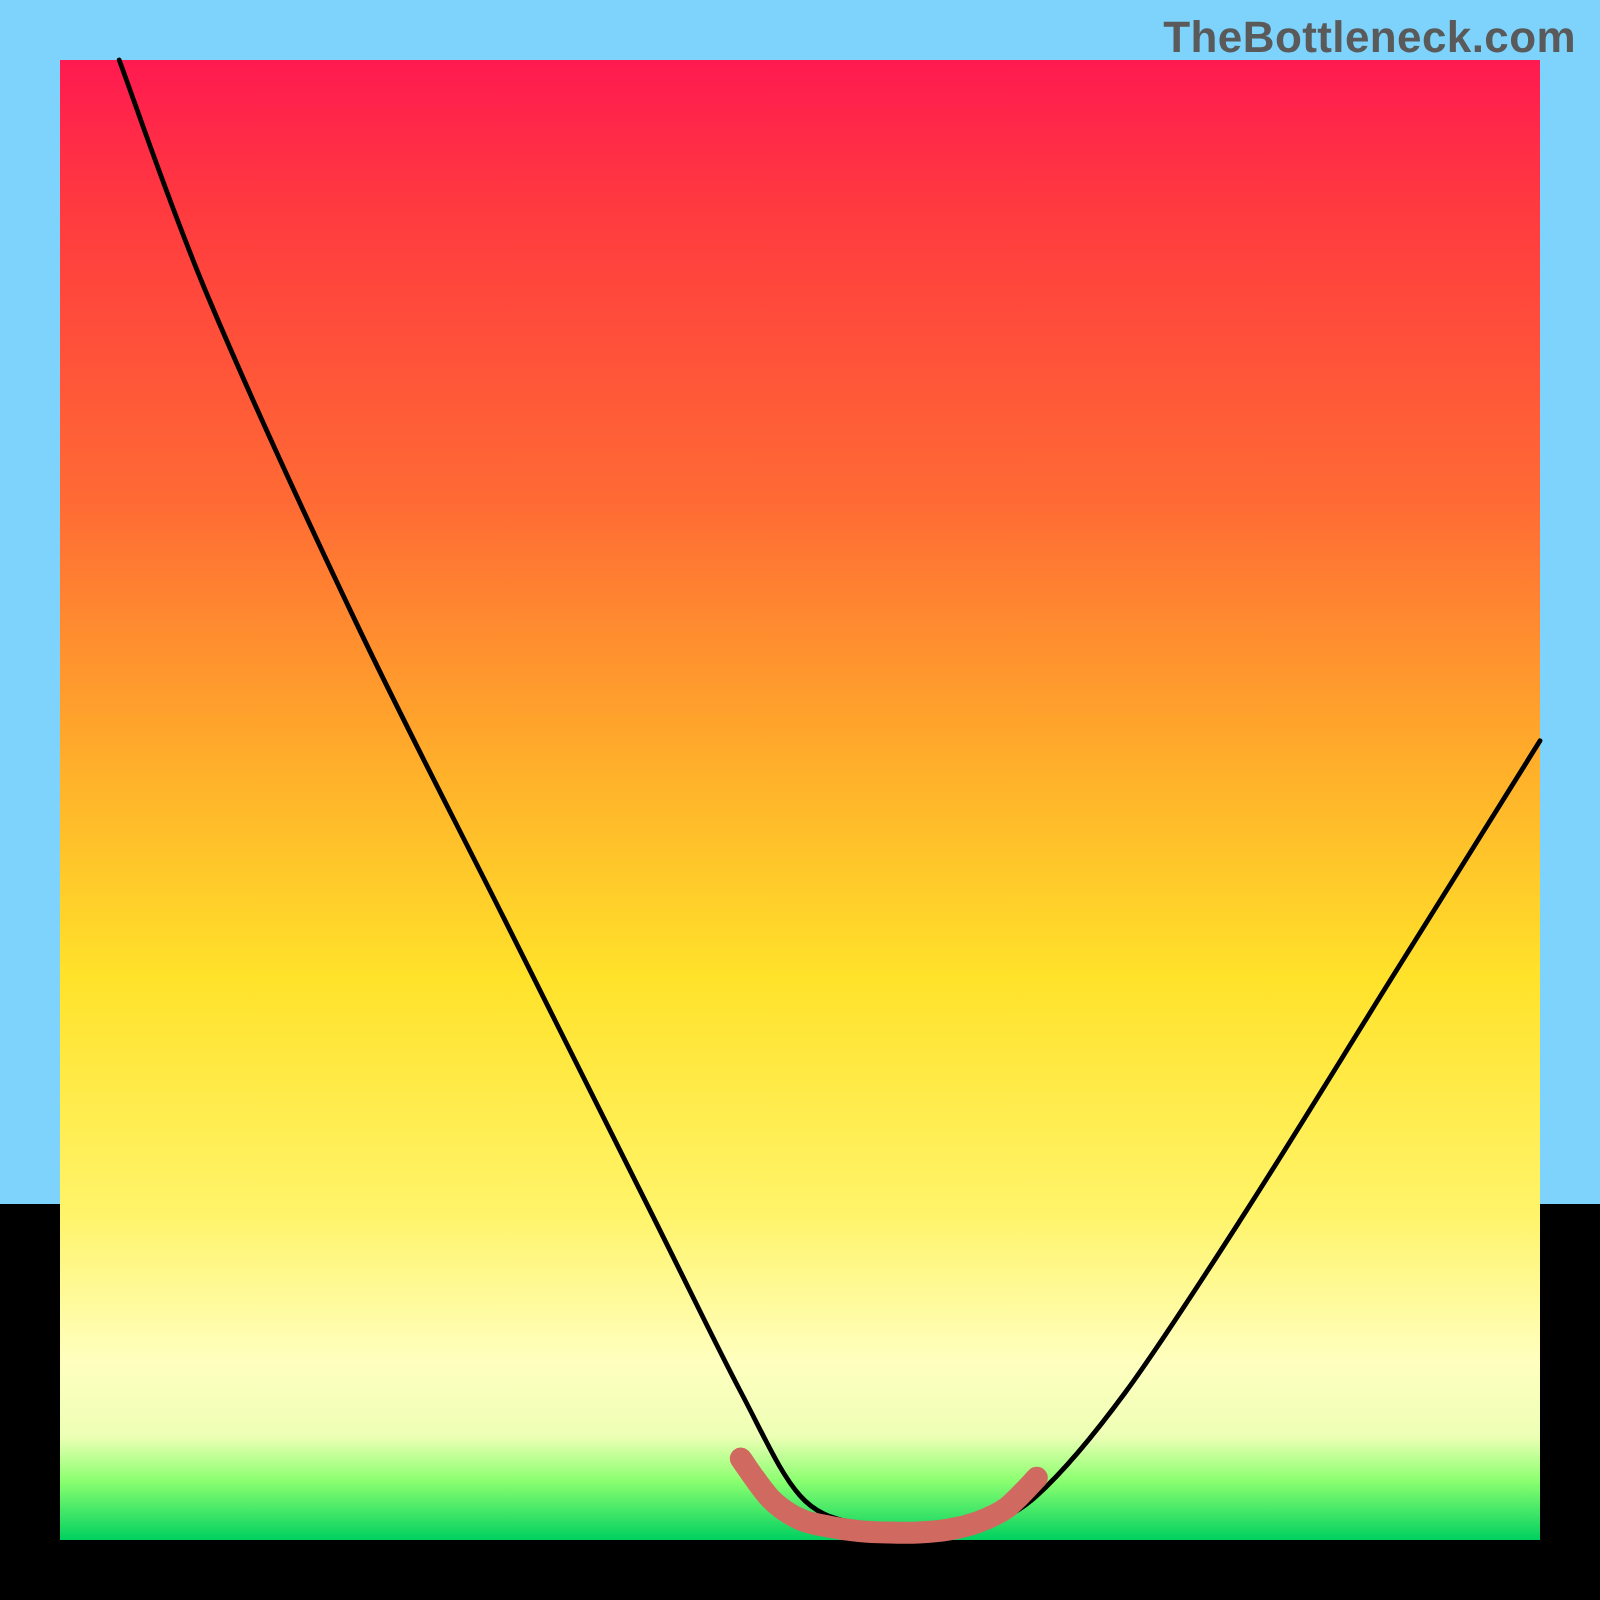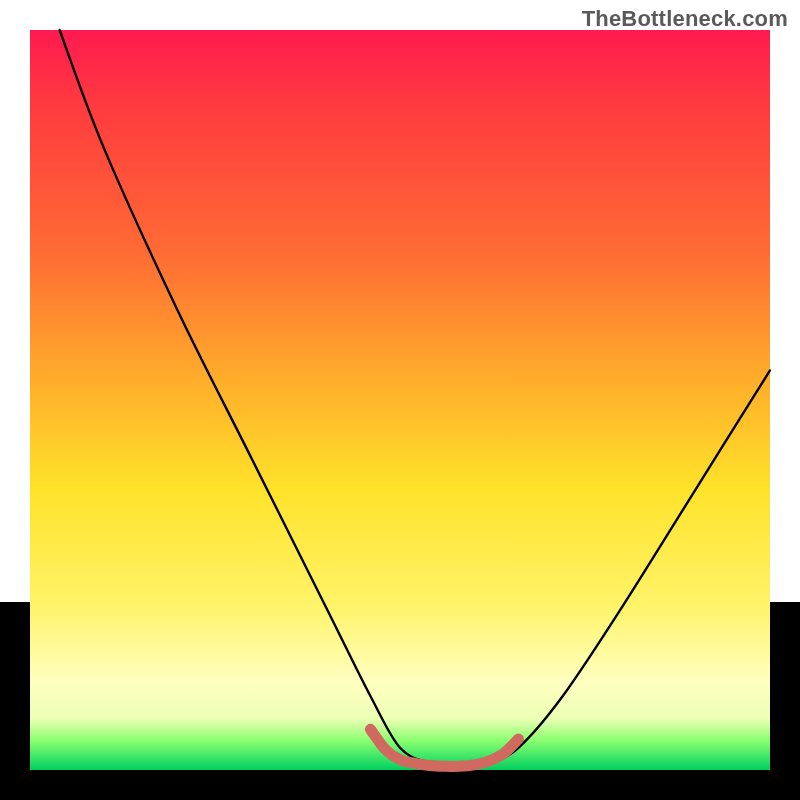--- a/index.html
+++ b/index.html
@@ -7,21 +7,21 @@
     padding: 0;
     width: 800px;
     height: 800px;
     background: #000;
     overflow: hidden;
   }
   .frame {
     position: relative;
     width: 800px;
     height: 602px;
-    background: #ffffff;
+    background: #7dd3fc;
   }
   .plot {
     position: absolute;
     left: 30px;
     top: 30px;
     width: 740px;
     height: 740px;
     
     background: linear-gradient(to bottom,
       #ff1a50 0%,

